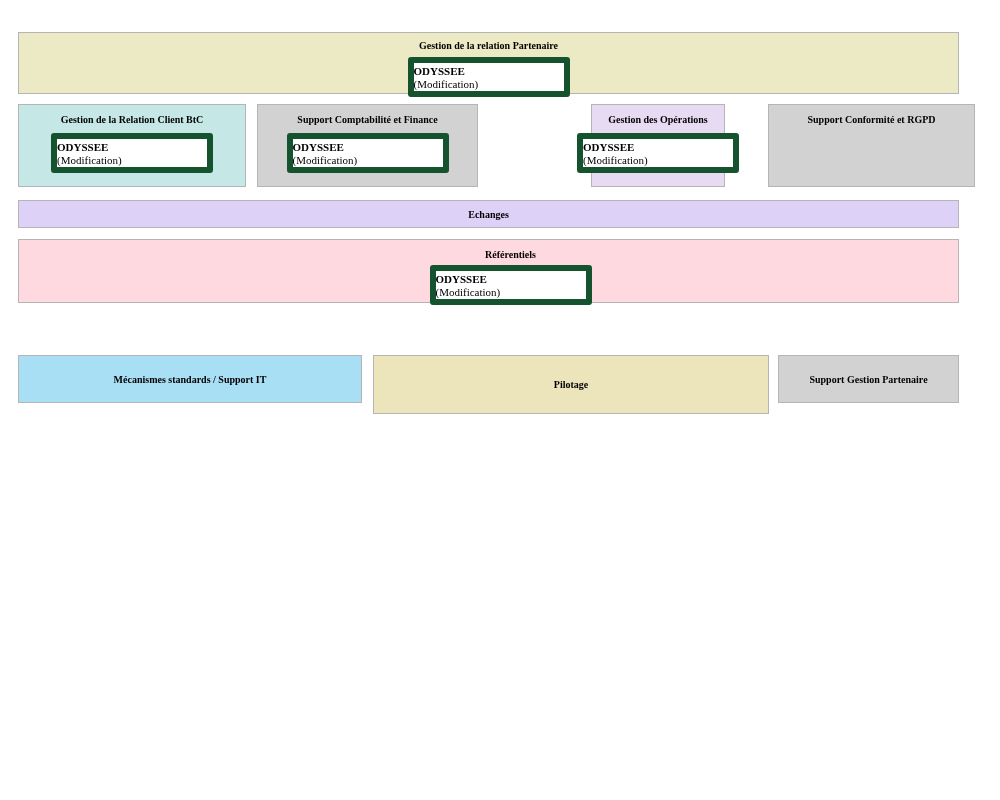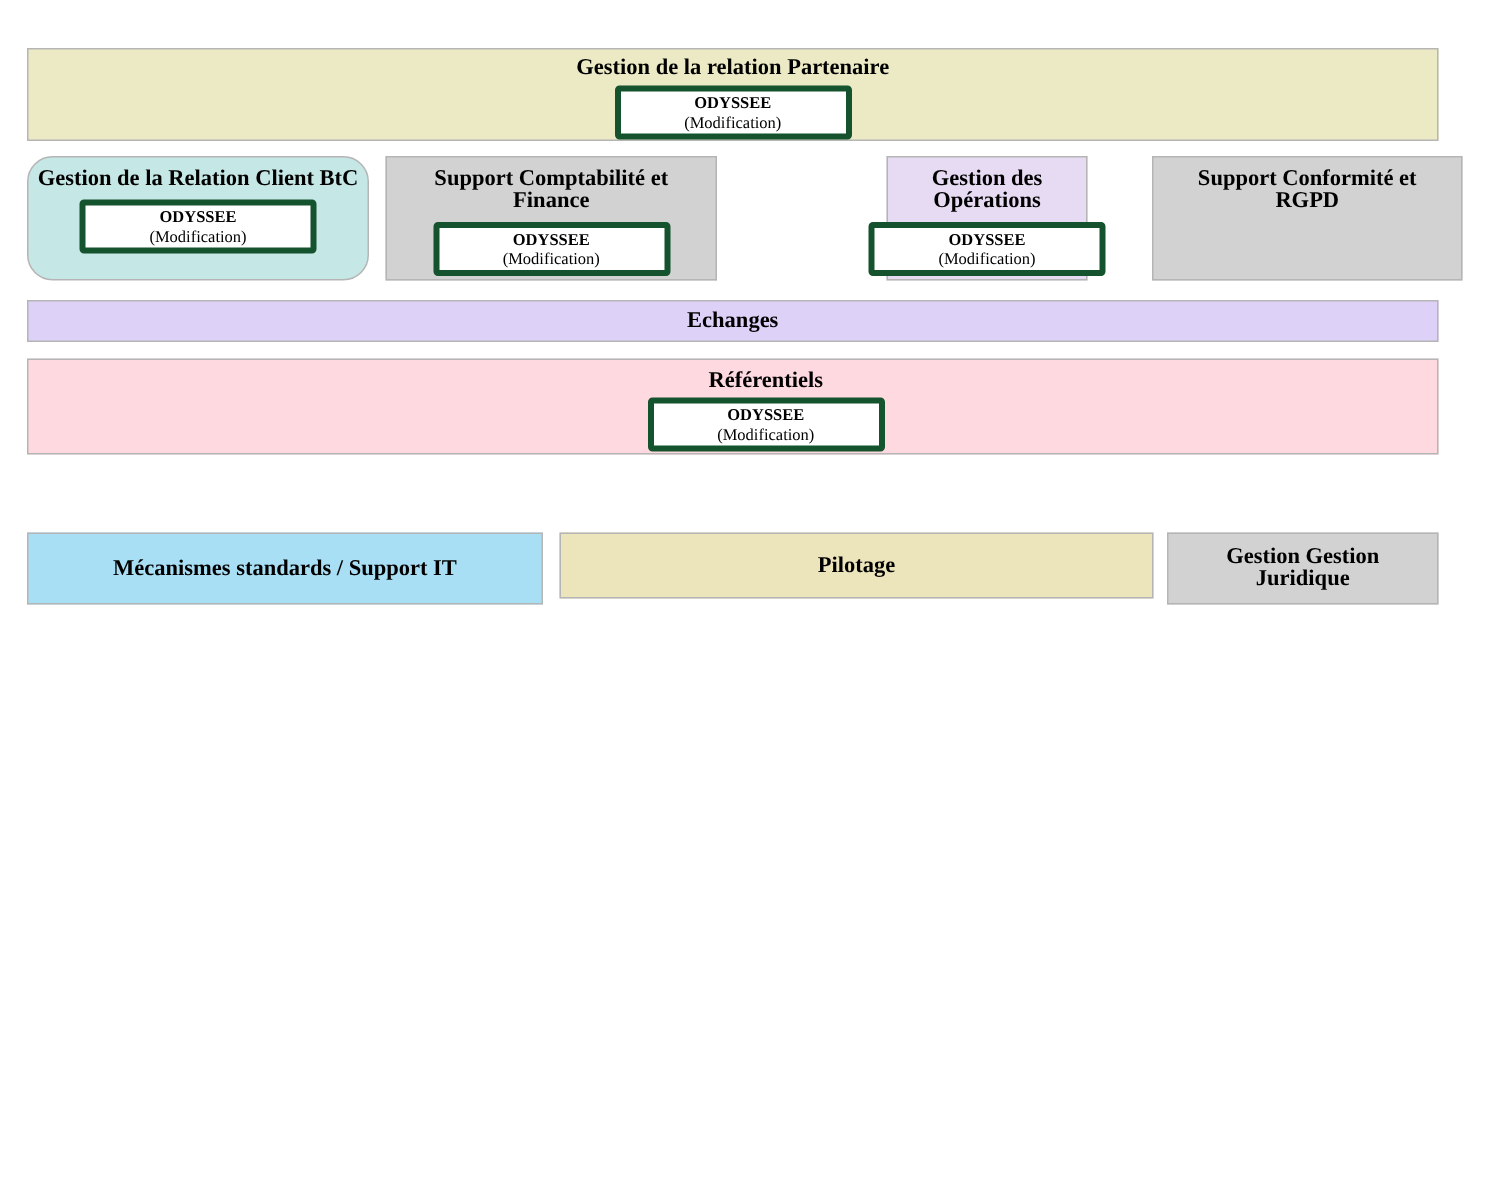--- a/index.html
+++ b/index.html
@@ -20,53 +20,53 @@
     box-sizing: border-box;
     border: 1px solid #b5b5b5;
     display: flex;
     flex-direction: column;
     align-items: center;
     text-align: center;
     color: #000;
   }
   .block-title {
     font-weight: bold;
-    font-size: 15px;
+    font-size: 10px;
     line-height: 15px;
   }
   .row-center { justify-content: center; }
   .pt5 { padding-top: 5px; }
   .pt7 { padding-top: 7px; }
   .odyssee-box {
     width: 150px;
     height: 28px;
     background: #ffffff;
-    border: 4px solid #14532d;
+    border: 6px solid #14532d;
     border-radius: 3px;
     display: flex;
     flex-direction: column;
     justify-content: center;
-    align-items: center;
+    align-items: flex-start;
     flex-shrink: 0;
   }
   .mt4 { margin-top: 4px; }
   .mt6 { margin-top: 6px; }
   .mt3 { margin-top: 3px; }
   .ody-title {
     font-weight: bold;
     font-size: 11px;
     line-height: 13px;
   }
   .ody-sub {
     font-size: 11px;
     line-height: 12px;
   }
   
   .bg-yellow   { background: #ebeac4; }
-  .bg-cyan     { background: #c5e7e5; border-radius: 17px; }
+  .bg-cyan     { background: #c5e7e5; }
   .bg-gray     { background: #d2d2d2; }
   .bg-purple   { background: #e7daf3; }
   .bg-lavender { background: #ddd1f8; }
   .bg-pink     { background: #fed9df; padding-left: 44px; }
   .bg-green    { background: #cff0cd; }
   .bg-blue     { background: #a9dff5; }
   .bg-tan      { background: #ece4ba; }
   
   .w-btc   .block-title { max-width: 214px; }
   .w-compt .block-title { max-width: 205px; }
@@ -127,21 +127,21 @@
       <div class="ody-title">ODYSSEE</div>
       <div class="ody-sub">(Modification)</div>
     </div>
   </div>
 
 
   <div class="block bg-blue row-center" style="left:18px; top:355px; width:344px; height:48px;">
     <div class="block-title">Mécanismes standards / Support IT</div>
   </div>
 
-  <div class="block bg-tan row-center" style="left:373px; top:355px; width:396px; height:44px;">
+  <div class="block bg-tan row-center" style="left:373px; top:355px; width:396px; height:59px;">
     <div class="block-title">Pilotage</div>
   </div>
 
   <div class="block bg-gray row-center w-jur" style="left:778px; top:355px; width:181px; height:48px;">
-    <div class="block-title">Gestion Gestion Juridique</div>
+    <div class="block-title">Support Gestion Partenaire</div>
   </div>
 
 </div>
 
 </body></html>

